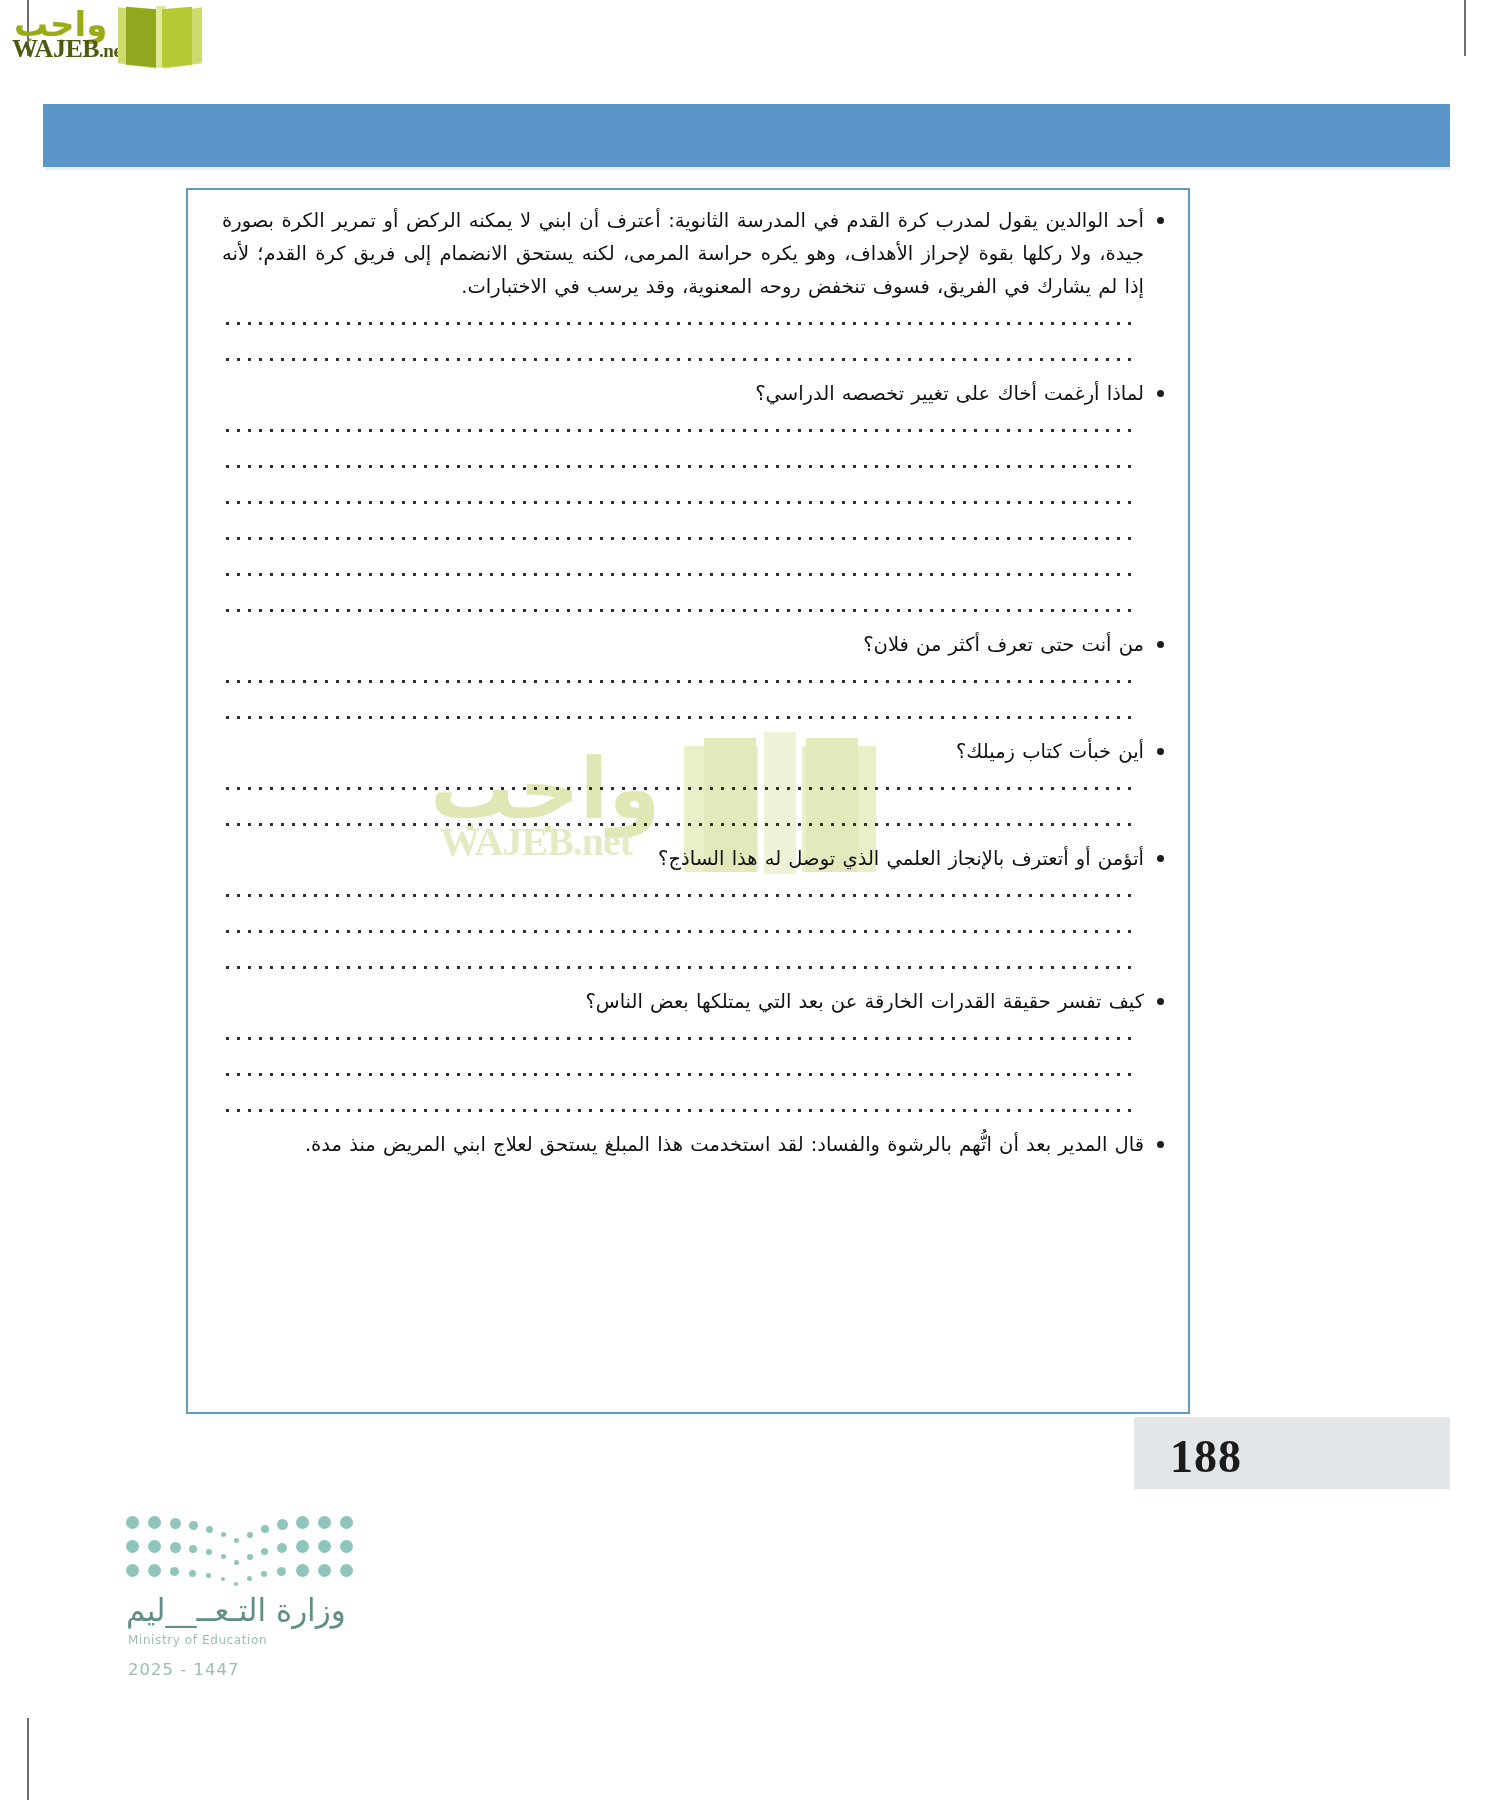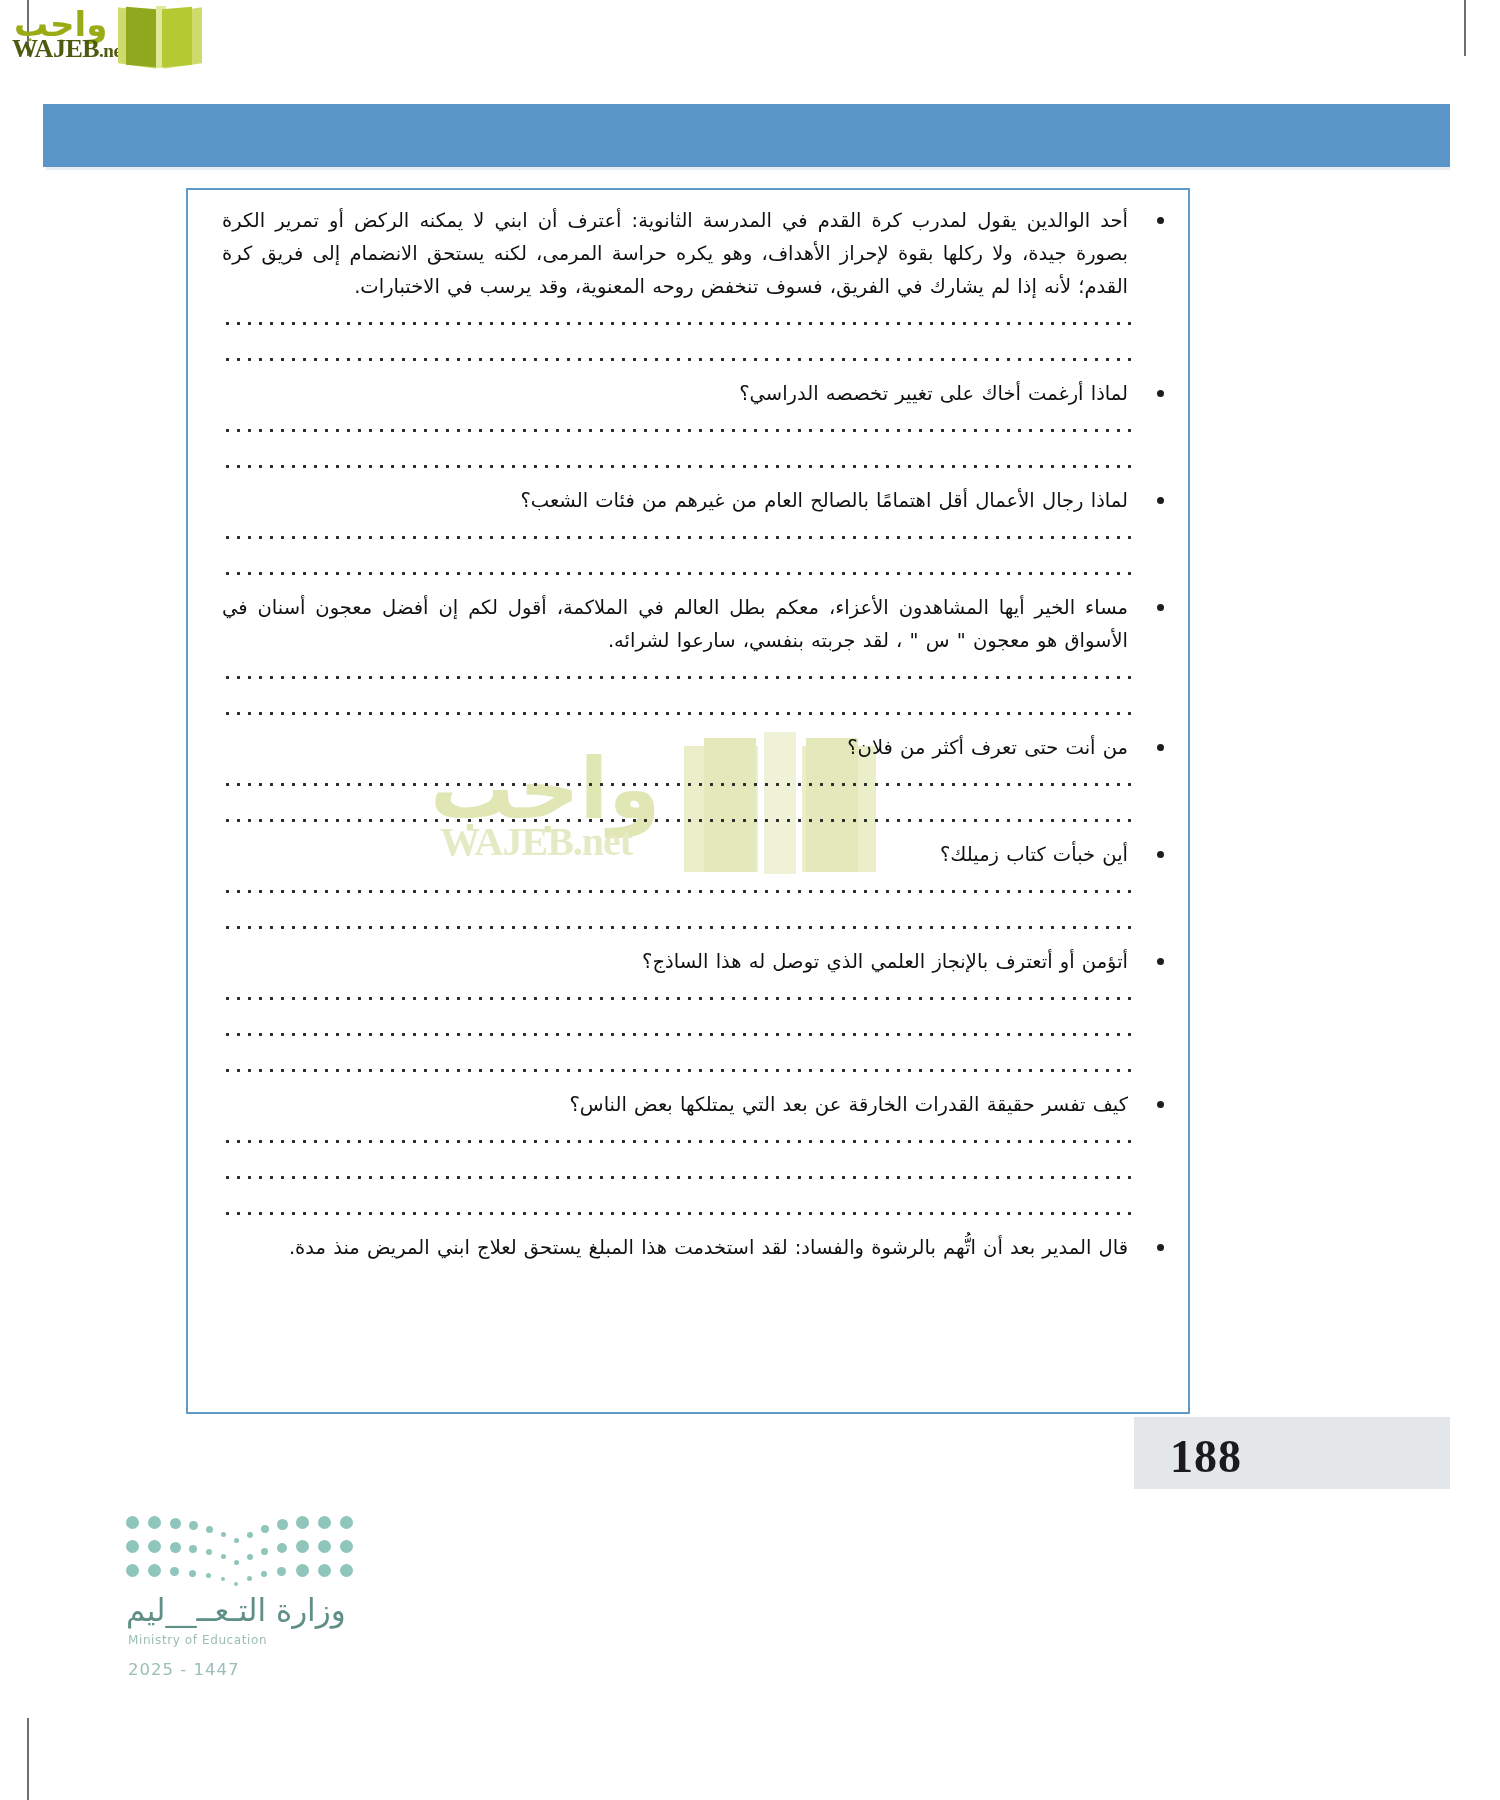--- a/index.html
+++ b/index.html
@@ -150,21 +150,21 @@
     text-align: right;
     font-family: "DejaVu Sans", "Liberation Sans", sans-serif;
   }
 
   
   .q-item {
     position: relative;
     display: flex;
     flex-direction: row;
     align-items: flex-start;
-    gap: 22px;
+    gap: 6px;
     margin: 0 0 2px 0;
     justify-content: flex-end;
   }
   .q-bullet {
     flex: 0 0 auto;
     width: 14px;
     margin-top: 13px;
   }
   .q-bullet i {
     display: block;
@@ -368,37 +368,25 @@
           <i></i>
         </div>
         <div class="q-text">لماذا أرغمت أخاك على تغيير تخصصه الدراسي؟</div>
       </div>
       <div class="dots-row">
         <div class="dots"></div>
       </div>
       <div class="dots-row">
         <div class="dots"></div>
       </div>
-      <div class="q-item">
-        <div class="q-bullet">
-          <i></i>
-        </div>
-        <div class="q-text">لماذا رجال الأعمال أقل اهتمامًا بالصالح العام من غيرهم من فئات الشعب؟</div>
-      </div>
-      <div class="dots-row">
-        <div class="dots"></div>
-      </div>
-      <div class="dots-row">
-        <div class="dots"></div>
-      </div>
-      <div class="q-item">
-        <div class="q-bullet">
-          <i></i>
-        </div>
-        <div class="q-text">مساء الخير أيها المشاهدون الأعزاء، معكم بطل العالم في الملاكمة، أقول لكم إن أفضل معجون أسنان في الأسواق هو معجون " س " ، لقد جربته بنفسي، سارعوا لشرائه.</div>
+      <div class="dots-row">
+        <div class="dots"></div>
+      </div>
+      <div class="dots-row">
+        <div class="dots"></div>
       </div>
       <div class="dots-row">
         <div class="dots"></div>
       </div>
       <div class="dots-row">
         <div class="dots"></div>
       </div>
       <div class="q-item">
         <div class="q-bullet">
           <i></i>

